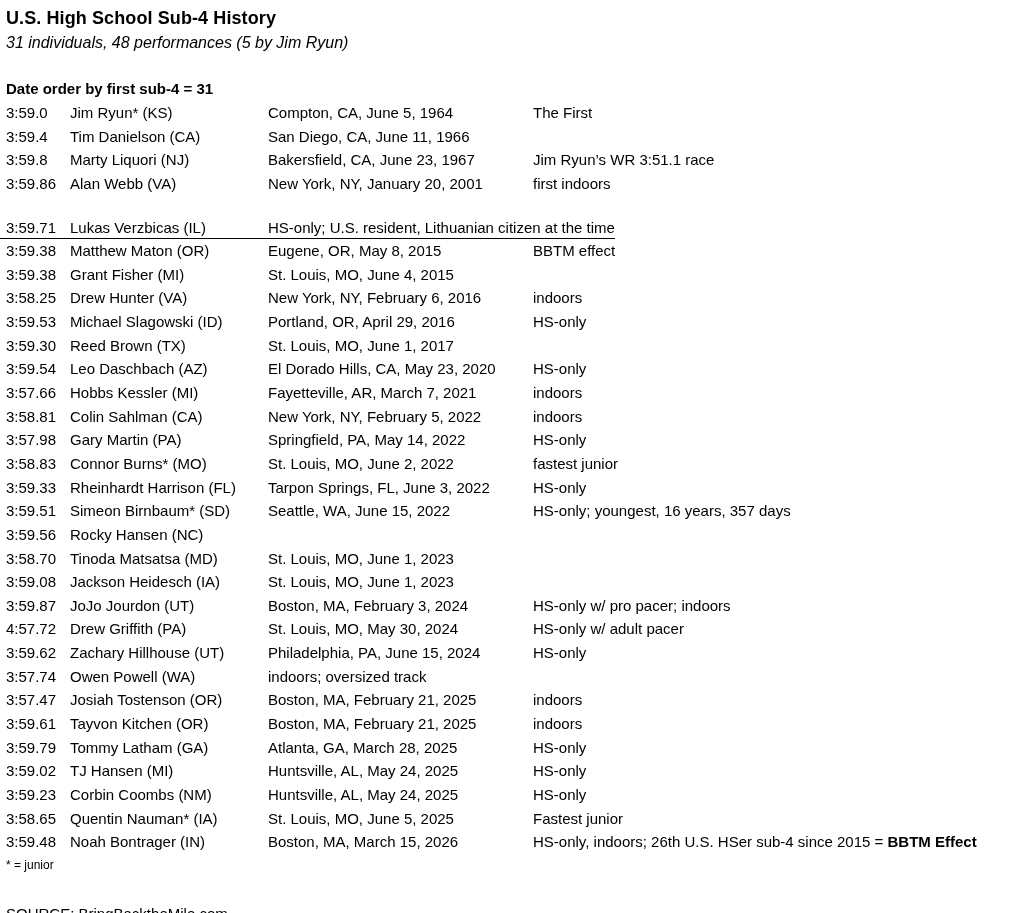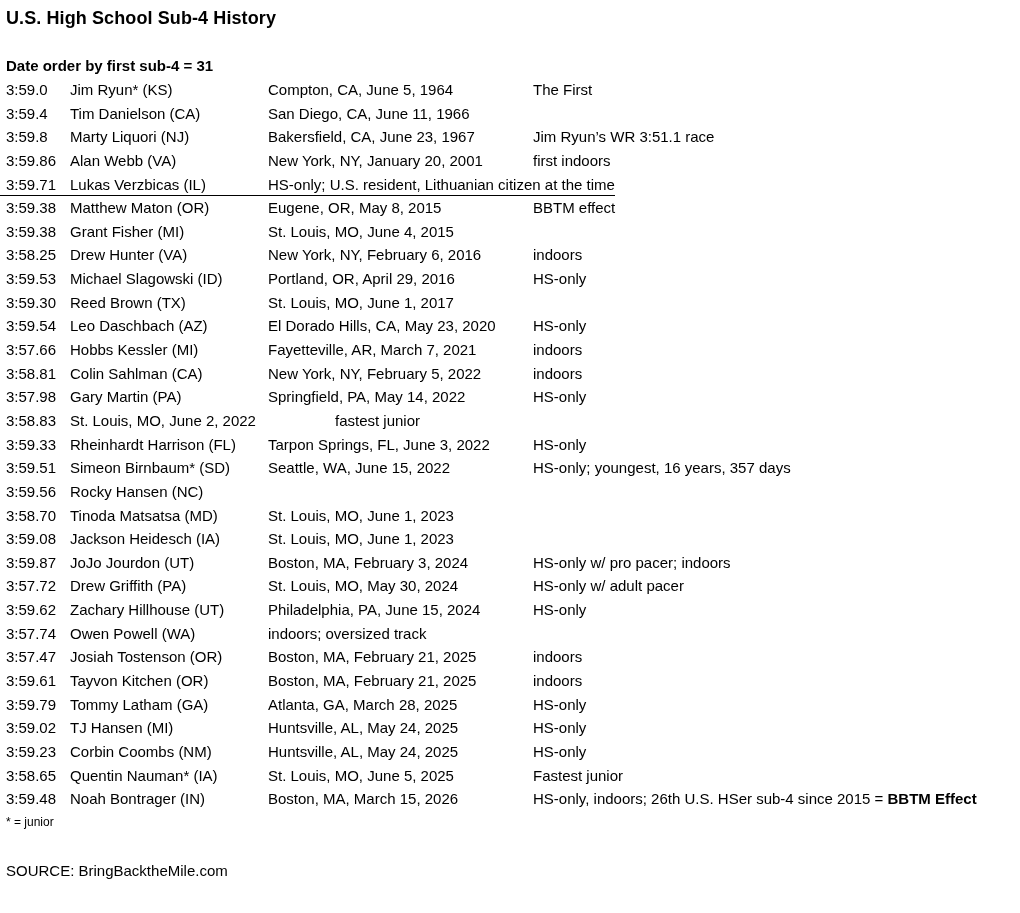--- a/index.html
+++ b/index.html
@@ -44,40 +44,42 @@
     height: 23.65px;
     line-height: 23.65px;
     white-space: nowrap;
     box-sizing: border-box;
   }
   .row.underlined {
     border-bottom: 1px solid #000000;
     width: fit-content;
     margin-left: -6px;
     padding-left: 6px;
+    margin-top: 20px;
   }
   .c-time { flex: none; width: 64px; }
   .c-name { flex: none; width: 198px; }
   .c-loc  { flex: none; width: 265px; }
   .c-note { flex: none; text-align: right; }
   .footnote {
     font-size: 12px;
     line-height: 23.65px;
   }
   .source-line {
     font-size: 15px;
     line-height: 23px;
     margin-top: 24px;
   }
 </style>
 </head>
 <body>
 
 <div class="page">
   <div class="doc-title">U.S. High School Sub-4 History</div>
+  <div class="doc-subtitle">31 individuals, 48 performances (5 by Jim Ryun)</div>
 
   <div class="section-header">Date order by first sub-4 = 31</div>
 
   <div class="sub4-table">
       <div class="row">
         <span class="c-time">3:59.0</span>
         <span class="c-name">Jim Ryun* (KS)</span>
         <span class="c-loc">Compton, CA, June 5, 1964</span>
         <span class="c-note">The First</span>
       </div>
@@ -153,20 +155,21 @@
         <span class="c-note">indoors</span>
       </div>
       <div class="row">
         <span class="c-time">3:57.98</span>
         <span class="c-name">Gary Martin (PA)</span>
         <span class="c-loc">Springfield, PA, May 14, 2022</span>
         <span class="c-note">HS-only</span>
       </div>
       <div class="row">
         <span class="c-time">3:58.83</span>
+        <span class="c-name">Connor Burns* (MO)</span>
         <span class="c-loc">St. Louis, MO, June 2, 2022</span>
         <span class="c-note">fastest junior</span>
       </div>
       <div class="row">
         <span class="c-time">3:59.33</span>
         <span class="c-name">Rheinhardt Harrison (FL)</span>
         <span class="c-loc">Tarpon Springs, FL, June 3, 2022</span>
         <span class="c-note">HS-only</span>
       </div>
       <div class="row">
@@ -192,21 +195,21 @@
         <span class="c-loc">St. Louis, MO, June 1, 2023</span>
         <span class="c-note"></span>
       </div>
       <div class="row">
         <span class="c-time">3:59.87</span>
         <span class="c-name">JoJo Jourdon (UT)</span>
         <span class="c-loc">Boston, MA, February 3, 2024</span>
         <span class="c-note">HS-only w/ pro pacer; indoors</span>
       </div>
       <div class="row">
-        <span class="c-time">3:57.72</span>
+        <span class="c-time">4:57.72</span>
         <span class="c-name">Drew Griffith (PA)</span>
         <span class="c-loc">St. Louis, MO, May 30, 2024</span>
         <span class="c-note">HS-only w/ adult pacer</span>
       </div>
       <div class="row">
         <span class="c-time">3:59.62</span>
         <span class="c-name">Zachary Hillhouse (UT)</span>
         <span class="c-loc">Philadelphia, PA, June 15, 2024</span>
         <span class="c-note">HS-only</span>
       </div>

